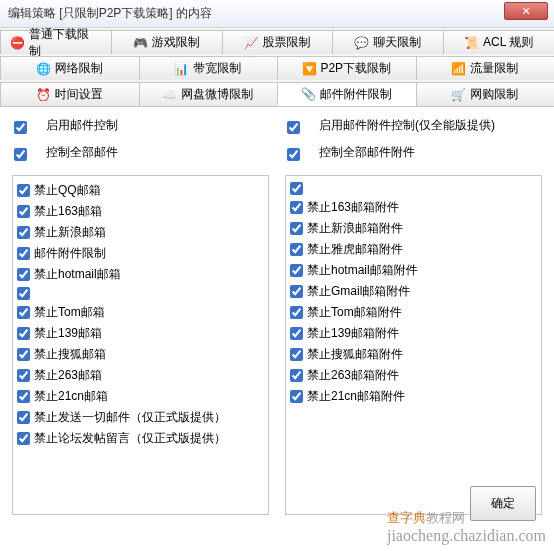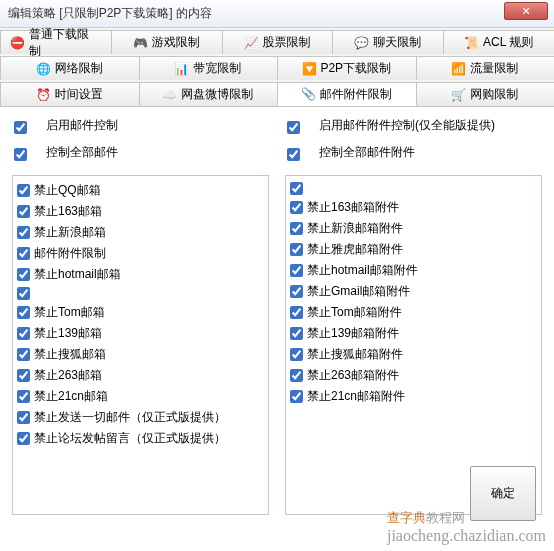--- a/index.html
+++ b/index.html
@@ -11,21 +11,21 @@
 .tab { display: flex; align-items: center; gap: 4px; padding: 4px 10px; border: 1px solid #c5c5c5; border-bottom: none; background: linear-gradient(#fdfdfd, #e9e9e9); margin-right: -1px; margin-top: 2px; cursor: pointer; font-size: 12px; height: 24px; }
 .tab.active { background: #fff; position: relative; z-index: 2; border-bottom: 1px solid #fff; margin-bottom: -1px; }
 .tab-icon { width: 14px; height: 14px; display: inline-flex; align-items: center; justify-content: center; }
 .content { padding: 8px 12px; display: flex; gap: 16px; }
 .col { flex: 1; }
 .master-cb { display: flex; align-items: flex-end; gap: 19px; margin-bottom: 6px; padding: 2px; }
 .listbox { border: 1px solid #bfc7d1; padding: 4px; height: 340px; overflow: auto; background: #fff; margin-top: 12px; }
 .listitem { display: flex; align-items: center; gap: 4px; padding: 2px 0; }
 input[type=checkbox] { width: 13px; height: 13px; accent-color: #3a72c8; }
 .footer { position: absolute; bottom: 30px; right: 18px; }
-.ok-btn { padding: 18px 20px; background: linear-gradient(#fdfdfd, #e4e4e4); border: 1px solid #9a9a9a; border-radius: 2px; cursor: pointer; font-size: 12px; }
+.ok-btn { padding: 8px 20px; background: linear-gradient(#fdfdfd, #e4e4e4); border: 1px solid #9a9a9a; border-radius: 2px; cursor: pointer; font-size: 12px; }
 .watermark { position: absolute; bottom: 6px; right: 8px; font-size: 13px; color: rgba(120,120,120,0.7); font-family: SimSun; }
 .watermark .orange { color: #d07a2a; }
 .tabs-row { display: flex; width: 100%; }
 .tabs-row .tab { flex: 1; justify-content: center; }
 </style>
 </head>
 <body>
 
 <div class="titlebar">
   <span class="title">编辑策略 [只限制P2P下载策略] 的内容</span>

